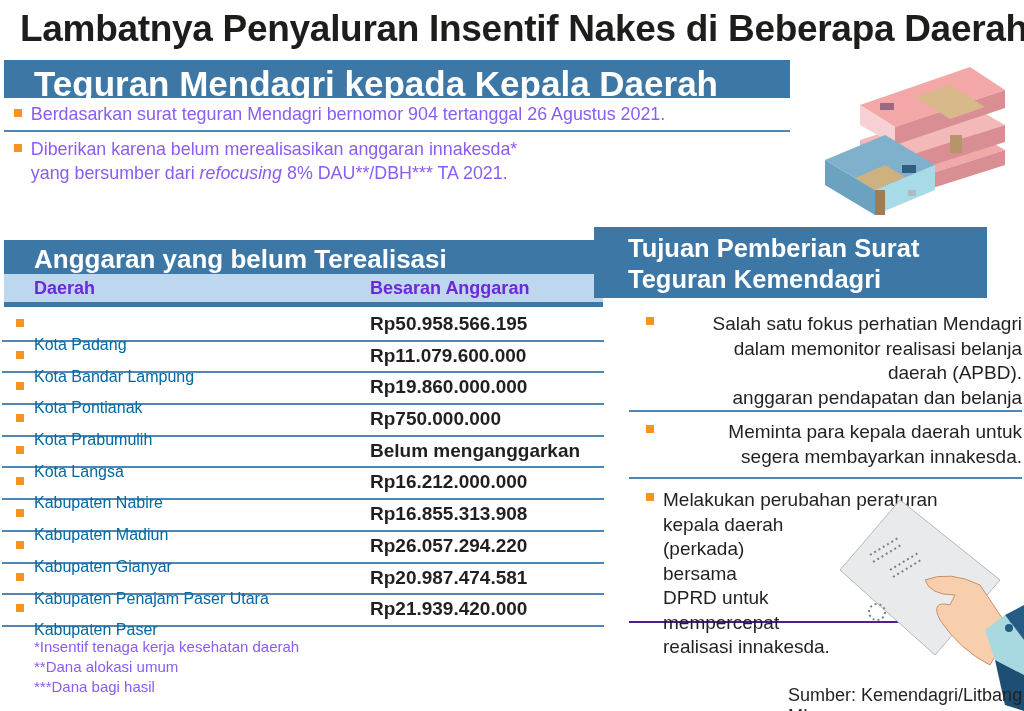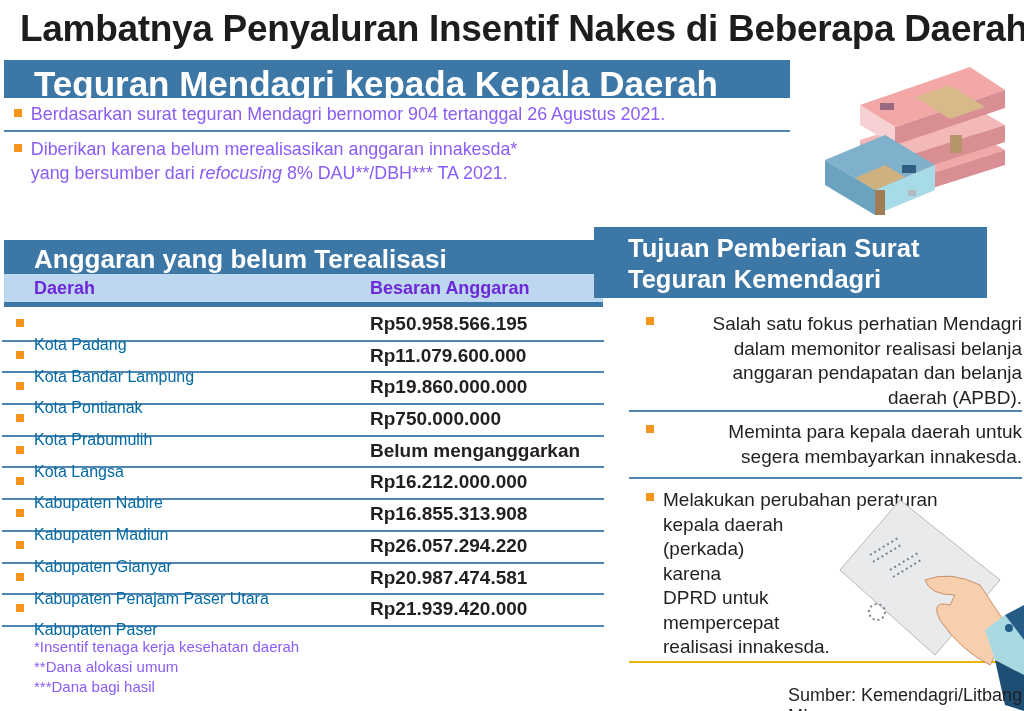--- a/index.html
+++ b/index.html
@@ -46,21 +46,21 @@
   .row .val { position: absolute; left: 368px; top: 3px; font-size: 19px; font-weight: bold; color: #231f20; white-space: nowrap; }
 
   .footnotes { position: absolute; left: 34px; top: 637px; font-size: 15px; line-height: 20px; color: #8b5cf6; }
 
   .rlist { position: absolute; left: 629px; top: 308px; width: 393px; }
   .ritem { position: relative; font-size: 19px; line-height: 24.5px; color: #231f20; padding-left: 34px; }
   .ritem .bullet { left: 17px; top: 9px; }
   .ritem-1 { padding-top: 4px; height: 104px; border-bottom: 2px solid #4f86b3; text-align: right; }
   .ritem-2 { padding-top: 8px; height: 67px; border-bottom: 2px solid #4f86b3; text-align: right; }
   .ritem-2 .bullet { top: 13px; }
-  .ritem-3 { padding-top: 9px; height: 184px; border-bottom: 2px solid #eab308; width: 394px; }
+  .ritem-3 { padding-top: 9px; height: 144px; border-bottom: 2px solid #4c1d95; width: 394px; }
   .ritem-3 .bullet { top: 14px; }
   .ritem-3 .l { display: block; }
 
   .source { position: absolute; left: 788px; top: 685px; font-size: 18px; color: #231f20; }
 
   .money { position: absolute; left: 820px; top: 45px; width: 200px; height: 180px; }
   .hand { position: absolute; left: 780px; top: 500px; width: 244px; height: 211px; }
 </style>
 </head>
 <body>
@@ -181,34 +181,34 @@
 <div class="banner banner-3">
   <div>Tujuan Pemberian Surat</div>
   <div>Teguran Kemendagri</div>
 </div>
 
 <div class="rlist">
   <div class="ritem ritem-1">
     <span class="bullet"></span>
     <div>Salah satu fokus perhatian Mendagri</div>
     <div>dalam memonitor realisasi belanja</div>
+    <div>daerah (APBD).</div>
     <div>anggaran pendapatan dan belanja</div>
-    <div>daerah (APBD).</div>
   </div>
   <div class="ritem ritem-2">
     <span class="bullet"></span>
     <div>Meminta para kepala daerah untuk</div>
     <div>segera membayarkan innakesda.</div>
   </div>
   <div class="ritem ritem-3">
     <span class="bullet"></span>
     <span class="l">Melakukan perubahan peraturan</span>
     <span class="l">kepala daerah</span>
     <span class="l">(perkada)</span>
-    <span class="l">karena</span>
+    <span class="l">bersama</span>
     <span class="l">DPRD untuk</span>
     <span class="l">mempercepat</span>
     <span class="l">realisasi innakesda.</span>
   </div>
 </div>
 
 <svg class="hand" viewBox="0 0 244 211">
   <polygon points="60,70 120,0 220,80 155,155" fill="#e9eaec" stroke="#b5b7ba" stroke-width="1"></polygon>
   <g stroke="#7c8086" stroke-width="2" stroke-dasharray="2 3" fill="none">
     <line x1="90" y1="55" x2="118" y2="38"></line>

